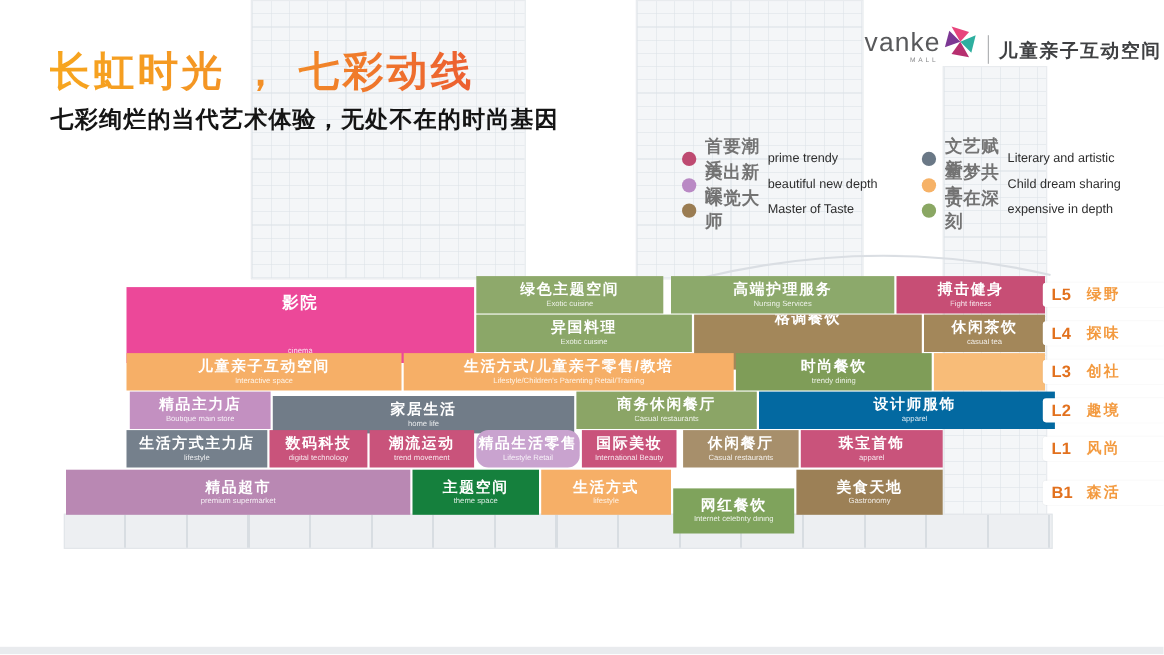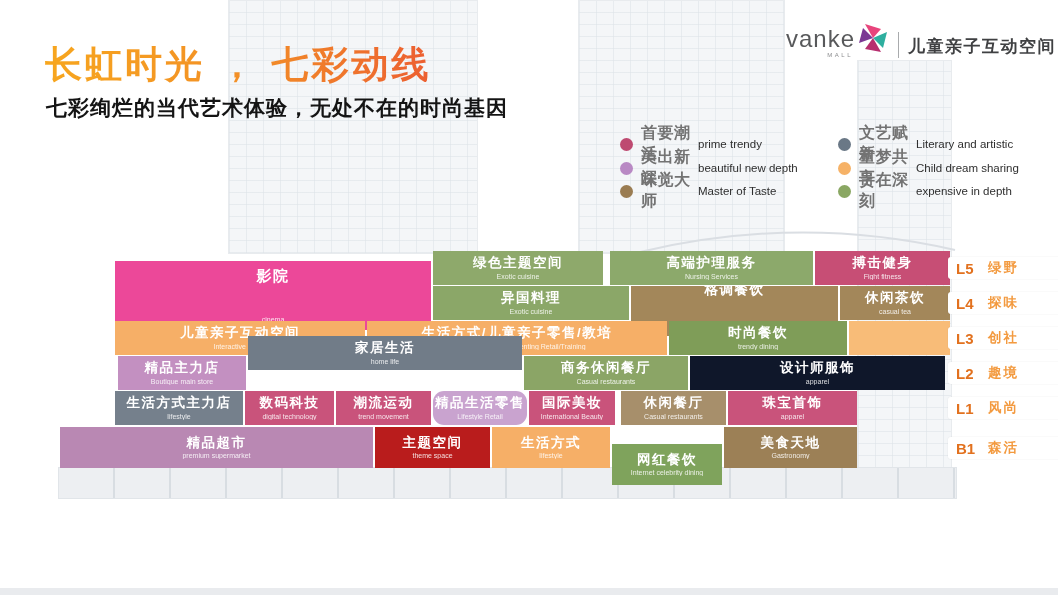--- a/index.html
+++ b/index.html
@@ -162,29 +162,29 @@
           <span class="be">trendy dining</span>
         </div>
         <div class="block" style="left: 849px; top: 321px; width: 101px; height: 34px; background: rgb(248, 188, 120); gap: 45px;">
           <span class="bz">爱宠空间</span>
           <span class="be">pet space</span>
         </div>
         <div class="block" style="left: 118px; top: 356px; width: 128px; height: 34px; background: rgb(195, 144, 193);">
           <span class="bz">精品主力店</span>
           <span class="be">Boutique  main store</span>
         </div>
-        <div class="block" style="left: 248px; top: 336px; width: 274px; height: 34px; background: rgb(113, 124, 136);">
+        <div class="block" style="left: 248px; top: 360px; width: 274px; height: 34px; background: rgb(113, 124, 136);">
           <span class="bz">家居生活</span>
           <span class="be">home life</span>
         </div>
         <div class="block" style="left: 524px; top: 356px; width: 164px; height: 34px; background: rgb(139, 165, 102);">
           <span class="bz">商务休闲餐厅</span>
           <span class="be">Casual  restaurants</span>
         </div>
-        <div class="block" style="left: 690px; top: 356px; width: 255px; height: 34px; background: #0f172a;">
+        <div class="block" style="left: 690px; top: 356px; width: 255px; height: 34px; background: #0369a1; padding-left: 14px;">
           <span class="bz">设计师服饰</span>
           <span class="be">apparel</span>
         </div>
         <div class="block" style="left: 115px; top: 391px; width: 128px; height: 34px; background: rgb(117, 128, 140);">
           <span class="bz">生活方式主力店</span>
           <span class="be">lifestyle</span>
         </div>
         <div class="block" style="left: 245px; top: 391px; width: 89px; height: 34px; background: rgb(201, 83, 123);">
           <span class="bz">数码科技</span>
           <span class="be">digital  technology</span>
@@ -206,21 +206,21 @@
           <span class="be">Casual  restaurants</span>
         </div>
         <div class="block" style="left: 728px; top: 391px; width: 129px; height: 34px; background: rgb(201, 83, 123);">
           <span class="bz">珠宝首饰</span>
           <span class="be">apparel</span>
         </div>
         <div class="block" style="left: 60px; top: 427px; width: 313px; height: 41px; background: rgb(185, 136, 179);">
           <span class="bz">精品超市</span>
           <span class="be">premium  supermarket</span>
         </div>
-        <div class="block" style="left: 375px; top: 427px; width: 115px; height: 41px; background: #b91c1c;">
+        <div class="block" style="left: 375px; top: 427px; width: 115px; height: 41px; background: #15803d;">
           <span class="bz">主题空间</span>
           <span class="be">theme space</span>
         </div>
         <div class="block" style="left: 492px; top: 427px; width: 118px; height: 41px; background: rgb(246, 175, 103);">
           <span class="bz">生活方式</span>
           <span class="be">lifestyle</span>
         </div>
         <div class="block" style="left: 612px; top: 427px; width: 110px; height: 41px; background: rgb(127, 163, 92); margin-top: 17px;">
           <span class="bz">网红餐饮</span>
           <span class="be">Internet celebrity dining</span>

